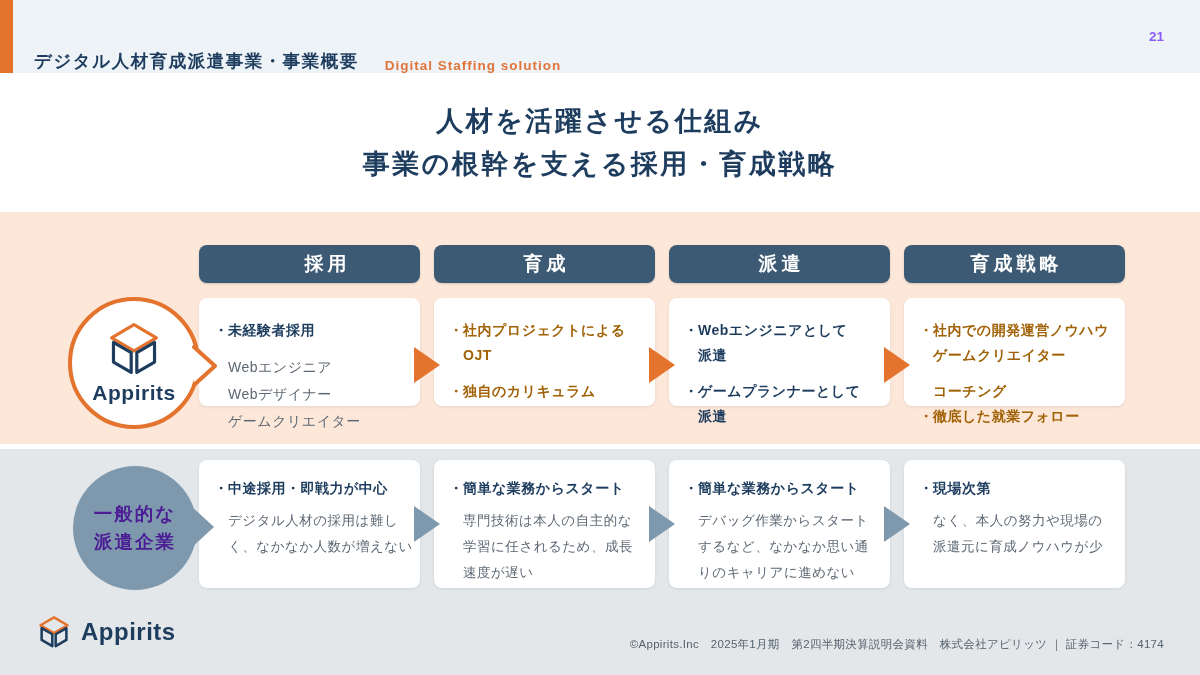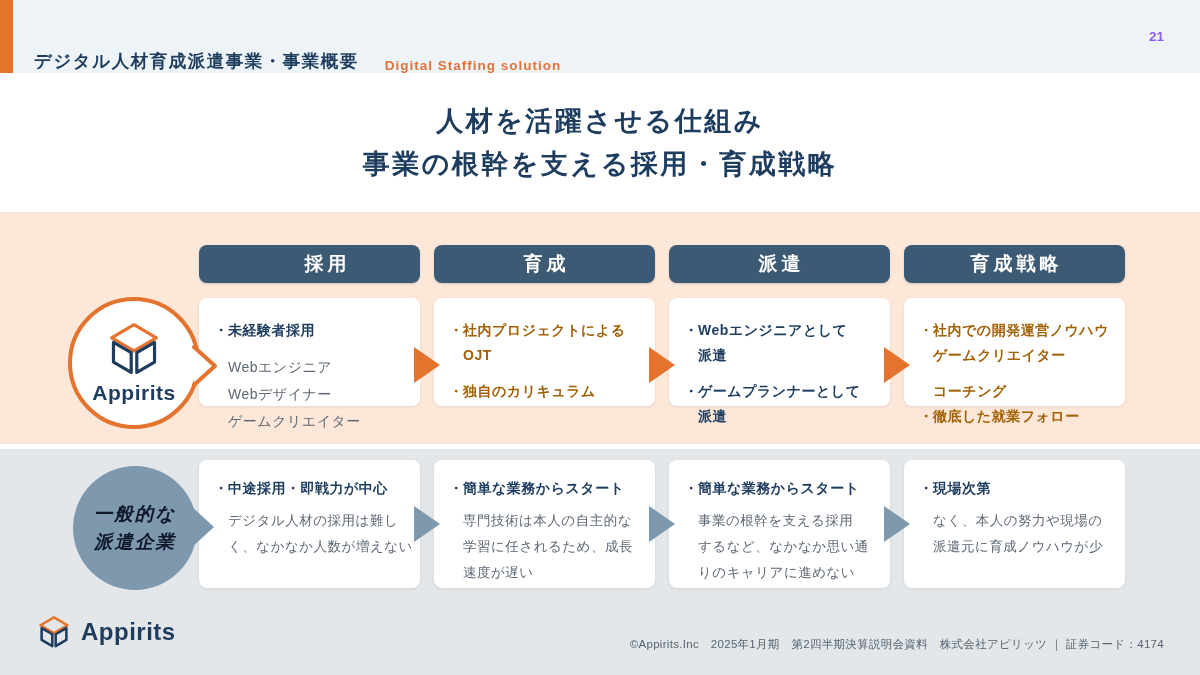--- a/index.html
+++ b/index.html
@@ -52,21 +52,21 @@
   .arrow-gray { border-left:26px solid #7e99ae; top:506px; }
   .gap1 { left:414px; } .gap2 { left:649px; } .gap3 { left:884px; }
 
   
   .circle-top { position:absolute; left:68px; top:297px; width:132px; height:132px; background:#fff;
                 border:4px solid #e4732e; border-radius:50%; display:flex; flex-direction:column; align-items:center; justify-content:center; z-index:2; }
   .circle-top .brand { color:#1d3c5e; font-size:21px; font-weight:bold; letter-spacing:0.5px; margin-top:4px; }
   .bubble-tail-top { position:absolute; left:192px; top:344px; z-index:3; }
   .circle-bottom { position:absolute; left:73px; top:466px; width:124px; height:124px; background:#7e99ae; border-radius:50%;
                    display:flex; flex-direction:column; align-items:center; justify-content:center; z-index:2; }
-  .circle-bottom div { color:#0f172a; font-size:18.5px; font-weight:bold; letter-spacing:2px; line-height:28px;font-style:italic; }
+  .circle-bottom div { color:#4c1d95; font-size:18.5px; font-weight:bold; letter-spacing:2px; line-height:28px; }
   .bubble-tail-bottom { position:absolute; left:190px; top:505px; width:0; height:0;
                         border-top:22px solid transparent; border-bottom:22px solid transparent; border-left:24px solid #7e99ae; z-index:3; }
 
   
   .footer-logo { position:absolute; left:36px; top:614px; display:flex; align-items:center; }
   .footer-brand { color:#1d3c5e; font-size:24px; font-weight:bold; letter-spacing:0.5px; margin-left:9px; }
   .footer-copy { position:absolute; right:36px; top:637px; color:#55636f; font-size:11.5px; letter-spacing:0.3px; }
 </style>
 </head>
 <body>
@@ -179,21 +179,21 @@
       <div class="line">学習に任されるため、成長</div>
       <div class="line">速度が遅い</div>
     </div>
   </div>
 
   <div class="card card-bottom col3">
     <div class="bhead navy-text">
       <div class="line"><span class="bullet">・</span><span>簡単な業務からスタート</span></div>
     </div>
     <div class="bbody cont">
-      <div class="line">事業の根幹を支える採用</div>
+      <div class="line">デバッグ作業からスタート</div>
       <div class="line">するなど、なかなか思い通</div>
       <div class="line">りのキャリアに進めない</div>
     </div>
   </div>
 
   <div class="card card-bottom col4">
     <div class="bhead navy-text">
       <div class="line"><span class="bullet">・</span><span>現場次第</span></div>
     </div>
     <div class="bbody cont">

